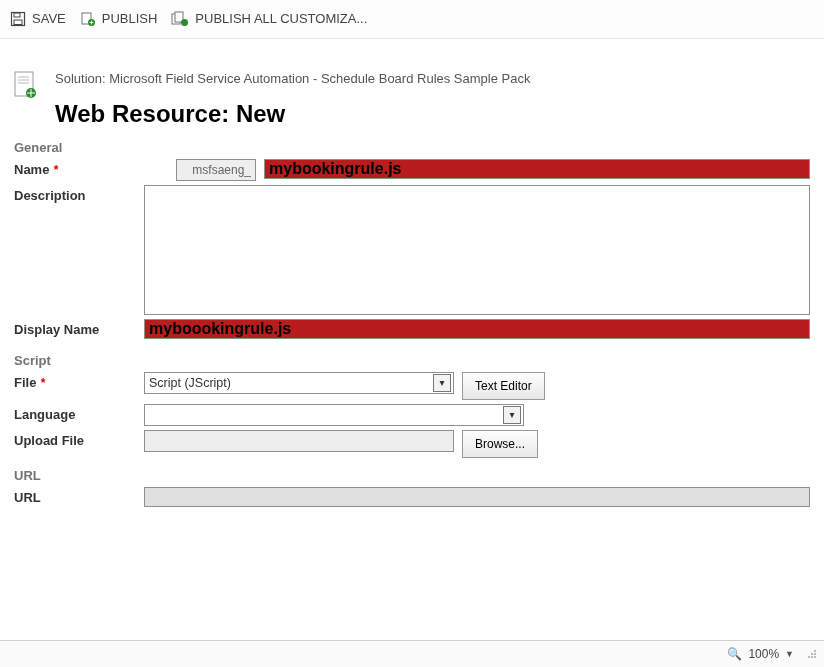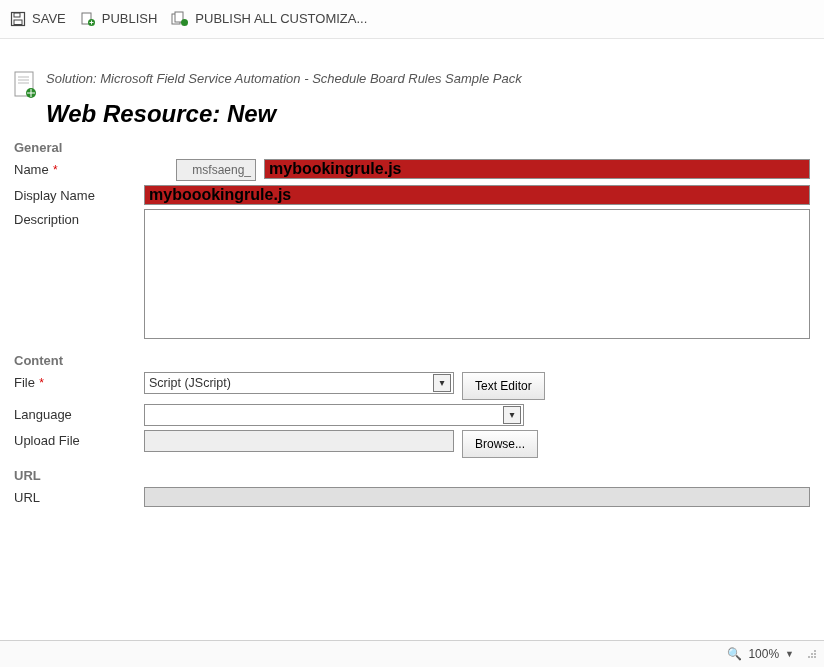--- a/index.html
+++ b/index.html
@@ -34,22 +34,21 @@
     cursor: pointer;
     user-select: none;
   }
   .tb-item svg { display: block; }
 
   
   .header {
     padding: 32px 14px 6px 14px;
     display: flex;
     align-items: flex-start;
-    gap: 8px;
-    font-style: italic;
+    gap: 17px;
   }
   .header-icon { flex: 0 0 auto; }
   .header-text { flex: 1 1 auto; }
   .header .solution { font-size: 13px; color: #555; }
   .header .title { font-size: 24px; font-weight: 700; color: #000000; margin-top: 14px; }
 
   
   .body { padding: 0 14px; }
   .section-head {
     font-weight: 700;
@@ -60,20 +59,21 @@
   .row {
     display: flex;
     align-items: flex-start;
     margin: 4px 0;
   }
   .label-col {
     flex: 0 0 130px;
     padding-top: 3px;
     font-size: 13px;
     color: #333;
+    font-weight: bold;
   }
   .req { color: #d90000; font-size: 12px; margin-left: 1px; }
   .field-col {
     flex: 1 1 auto;
     display: flex;
     align-items: flex-start;
     gap: 8px;
   }
 
   .prefix-box {
@@ -250,34 +250,34 @@
     <div class="label-col">
       <span>Name</span><span class="req"> *</span>
     </div>
     <div class="field-col">
       <div class="prefix-box">msfsaeng_</div>
       <input class="text-input name-input" value="mybookingrule.js" style="">
     </div>
   </div>
 
   <div class="row">
+    <div class="label-col">Description</div>
+    <div class="field-col">
+      <textarea class="textarea-box" style=""></textarea>
+    </div>
+  </div>
+
+  <div class="row">
     <div class="label-col">Display Name</div>
     <div class="field-col">
       <input class="text-input wide" value="myboookingrule.js" style="">
     </div>
   </div>
 
-  <div class="row">
-    <div class="label-col">Description</div>
-    <div class="field-col">
-      <textarea class="textarea-box" style=""></textarea>
-    </div>
-  </div>
-
-  <div class="section-head" style="margin-top:14px">Content</div>
+  <div class="section-head" style="margin-top:14px">Script</div>
 
   <div class="row">
     <div class="label-col">
       <span>File</span><span class="req"> *</span>
     </div>
     <div class="field-col">
       <div class="select-box">
         <span>Script (JScript)</span>
         <span class="select-arrow">▾</span>
       </div>

